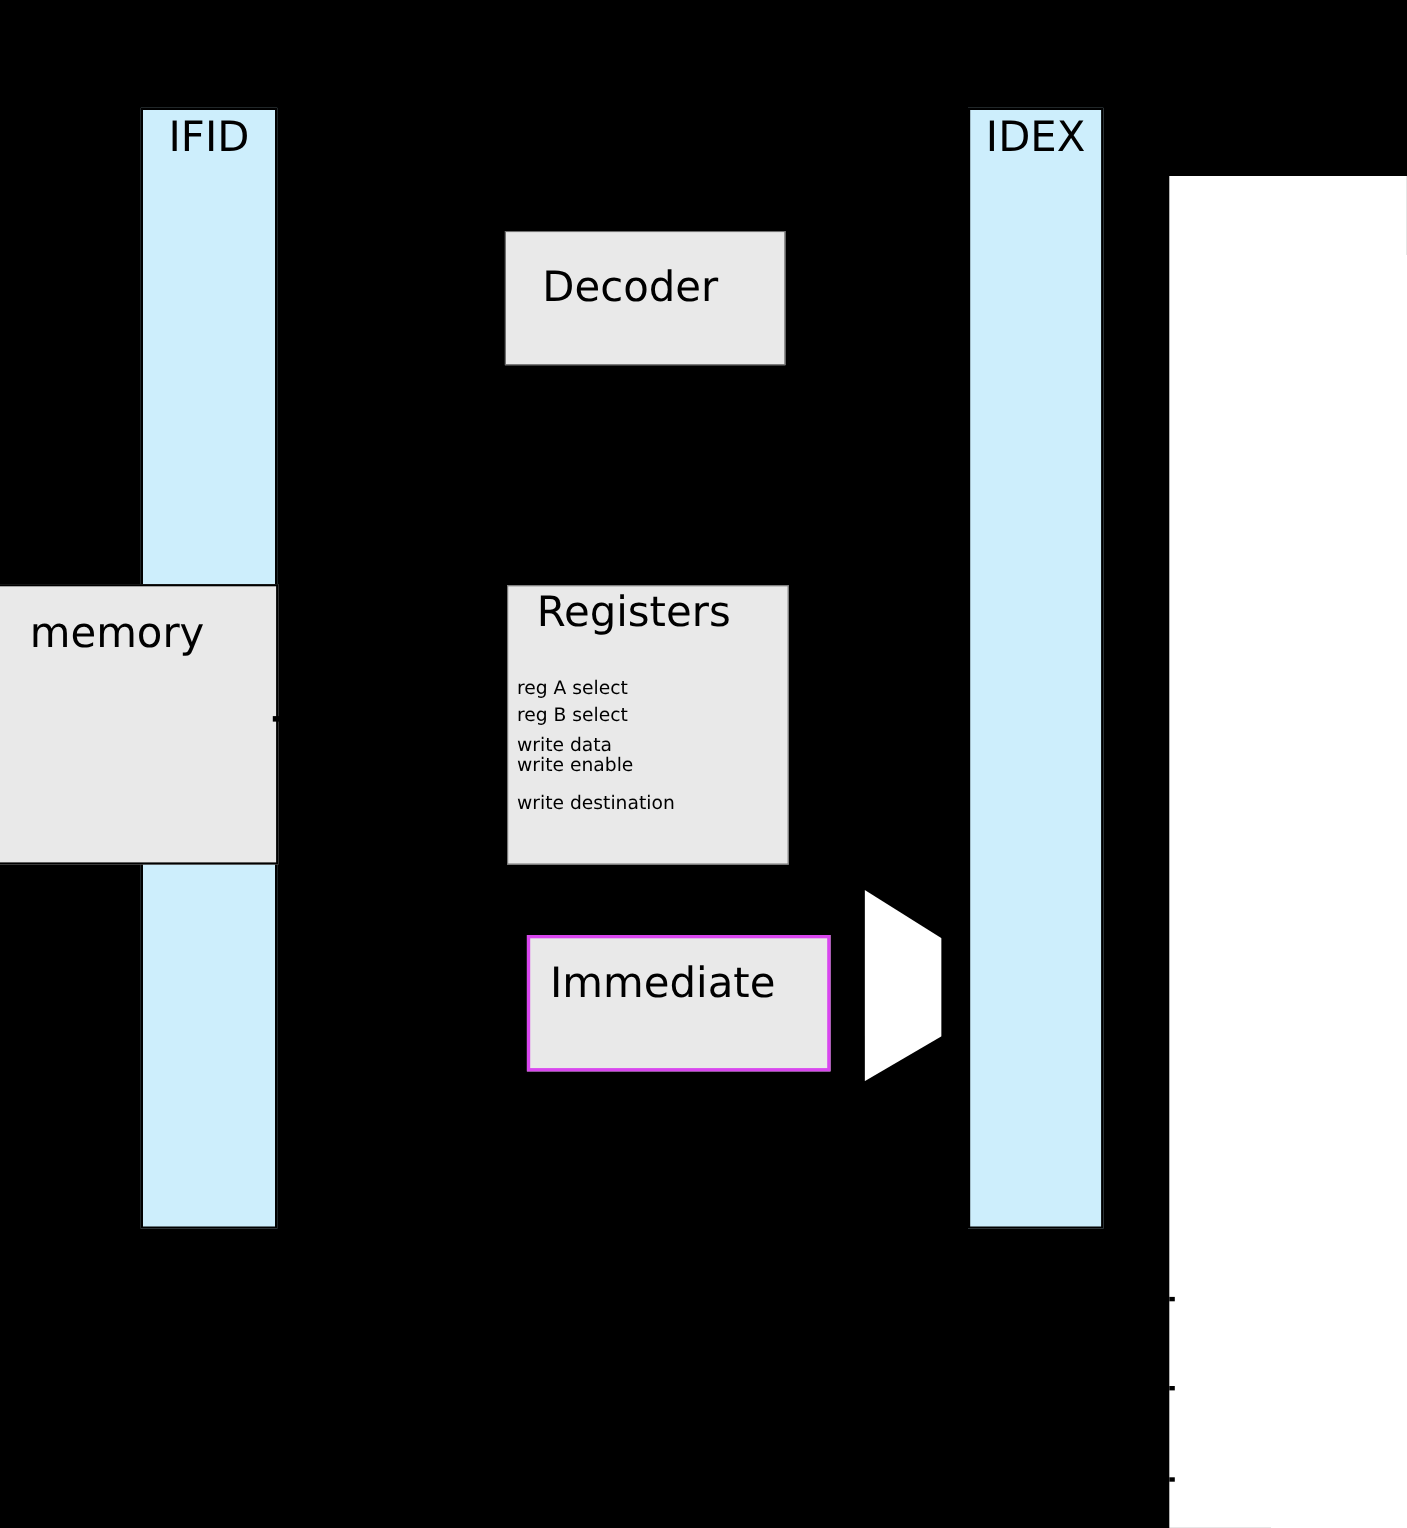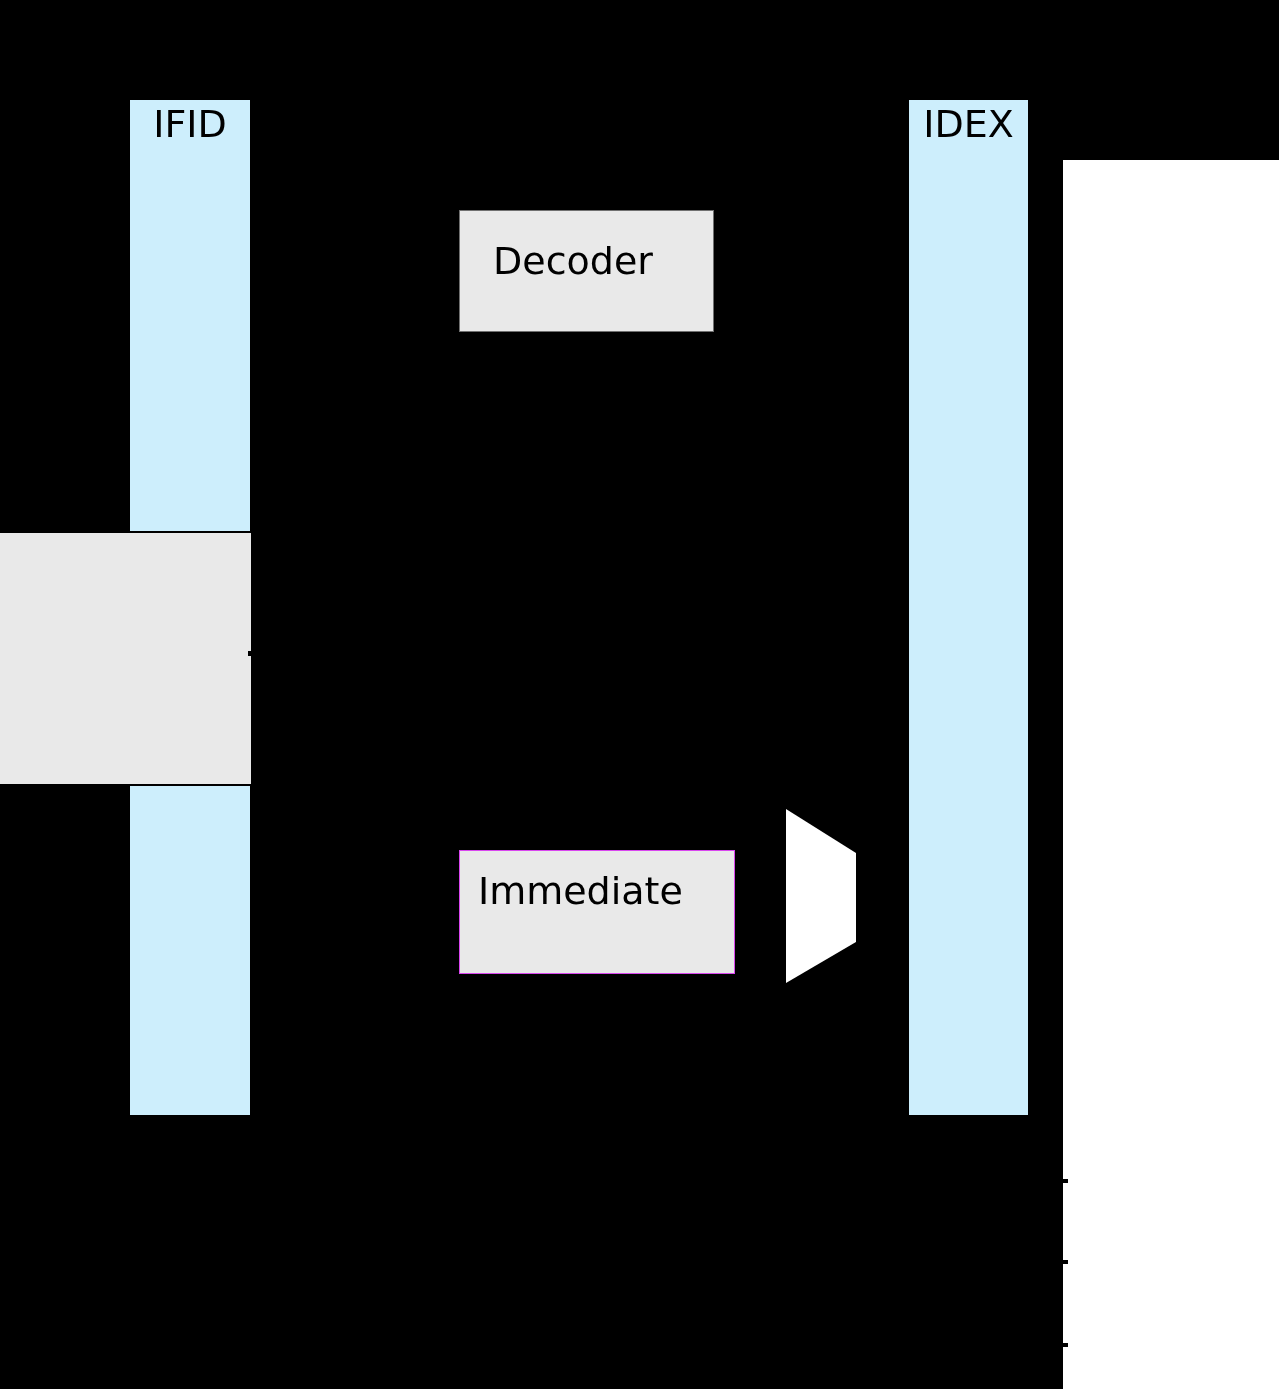--- a/index.html
+++ b/index.html
@@ -28,21 +28,21 @@
     position: absolute;
     top: 98px;
     height: 1019px;
     background: #cdeefc;
     border: 2px solid #000;
     box-sizing: border-box;
     text-align: center;
     z-index: 1;
   }
   .pipe-bar.ifid { left: 128px; width: 124px; }
-  .pipe-bar.idex { left: 907px; width: 123px; }
+  .pipe-bar.idex { left: 880px; width: 123px; }
   .pipe-bar .bar-label {
     display: block;
     margin-top: 4px;
     font-size: 38px;
     line-height: 1.1;
   }
   .block {
     position: absolute;
     background: #e9e9e9;
     box-sizing: border-box;
@@ -55,22 +55,22 @@
   }
   .block.imem {
     left: -3px; top: 531px; width: 256px; height: 255px;
     border: 2px solid #000;
   }
   .block.registers {
     left: 461px; top: 532px; width: 256px; height: 254px;
     border: 1px solid #707070;
   }
   .block.immediate {
-    left: 459px; top: 850px; width: 276px; height: 124px;
-    border: 1px solid #d946ef;
+    left: 479px; top: 850px; width: 276px; height: 124px;
+    border: 3px solid #d946ef;
   }
   .block-title {
     position: absolute;
     font-size: 38px;
     line-height: 1.1;
     white-space: nowrap;
   }
   .decoder .block-title { left: 33px; top: 30px; }
   .immediate .block-title { left: 18px; top: 20px; }
   .registers .block-title { left: 26px; top: 3px; }
@@ -119,23 +119,32 @@
   <div class="pipe-bar idex">
     <span class="bar-label">IDEX</span>
   </div>
 
   <div class="block decoder">
     <span class="block-title">Decoder</span>
   </div>
 
   <div class="block imem">
     <div class="block-title">
+      <div>memory</div>
     </div>
   </div>
 
+  <div class="block registers">
+    <span class="block-title">Registers</span>
+    <span class="port-label port-a">reg A select</span>
+    <span class="port-label port-b">reg B select</span>
+    <span class="port-label port-wd">write data</span>
+    <span class="port-label port-we">write enable</span>
+    <span class="port-label port-wdst">write destination</span>
+  </div>
 
   <div class="block immediate">
     <span class="block-title">Immediate</span>
   </div>
 
   <div class="mux">
     <svg width="70" height="174" viewBox="0 0 70 174" xmlns="http://www.w3.org/2000/svg">
       <polygon points="0,0 70,44 70,133 0,174" fill="#ffffff"></polygon>
     </svg>
   </div>

